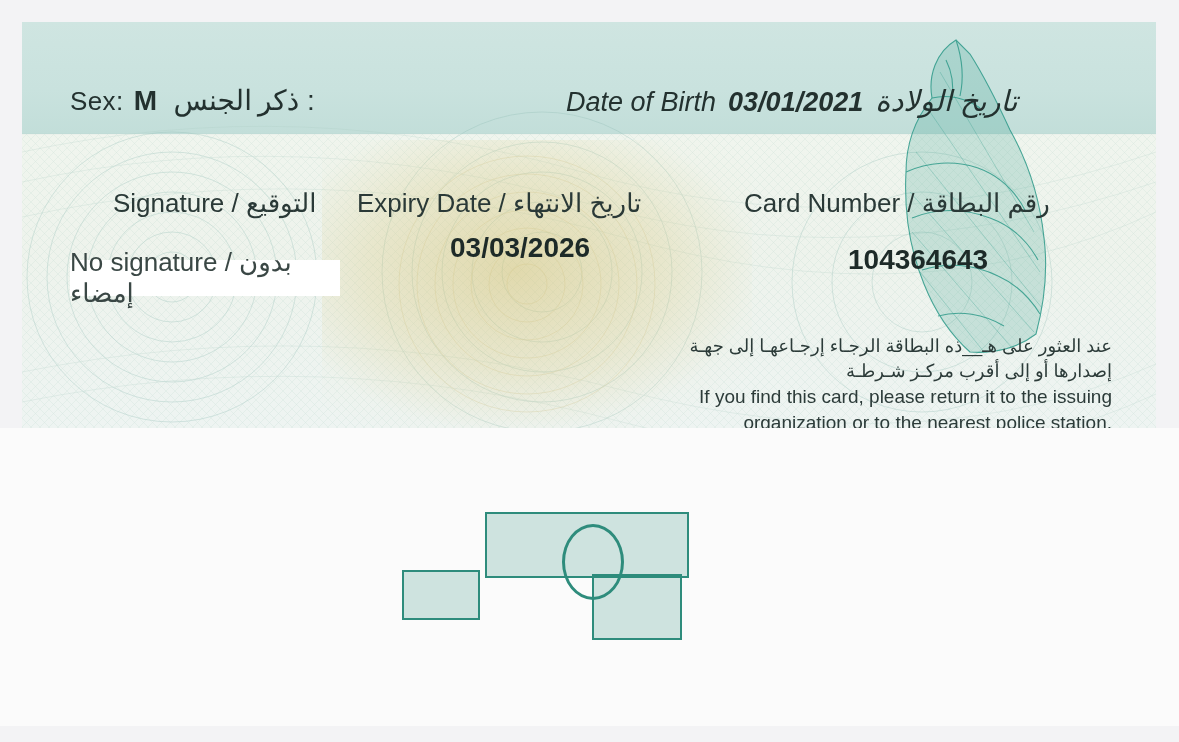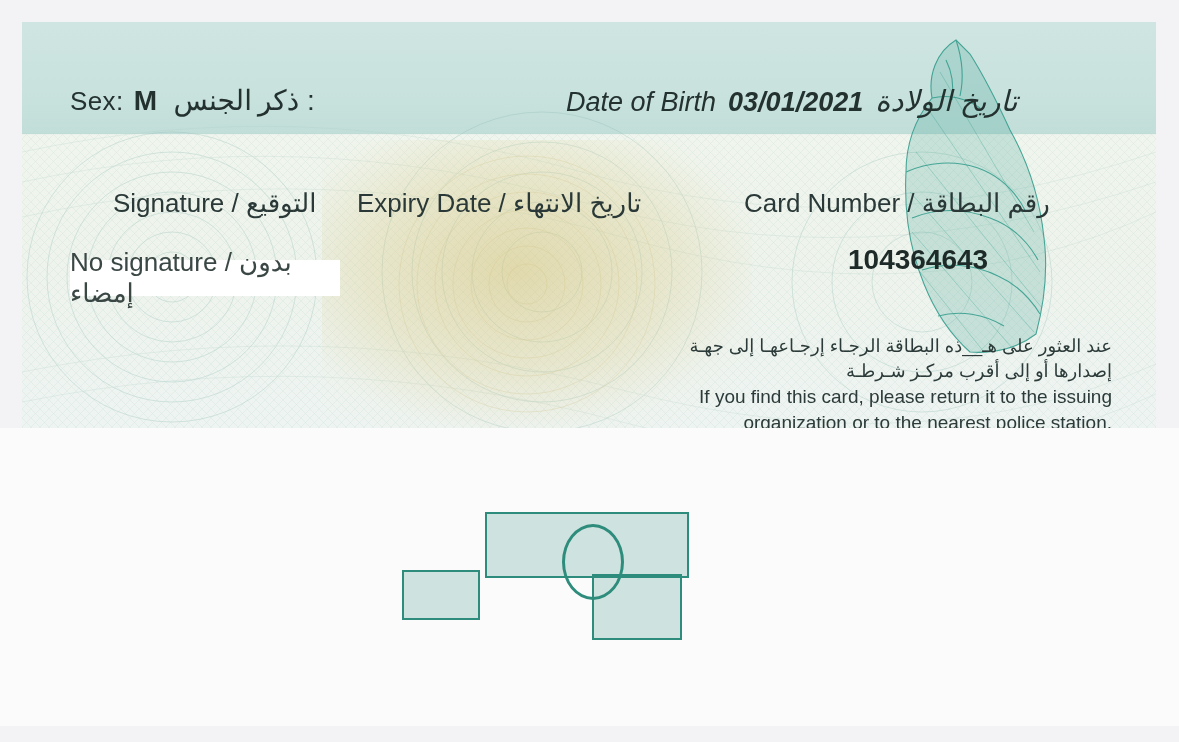--- a/index.html
+++ b/index.html
@@ -297,20 +297,21 @@
     <div class="row-dob">
       <span>Date of Birth</span><span class="val">03/01/2021</span><span class="ar">تاريخ الولادة</span>
     </div>
 
     <div class="lbl-signature">Signature / التوقيع</div>
     <div class="sig-box">
       <span>No signature / بدون إمضاء</span>
     </div>
 
     <div class="lbl-expiry">Expiry Date / تاريخ الانتهاء</div>
+    <div class="val-expiry">03/03/2026</div>
 
     <div class="lbl-cardnum">Card Number / رقم البطاقة</div>
     <div class="val-cardnum">104364643</div>
 
     <div class="notice">
       <div class="ar-line">عند العثور على هـ__ذه البطاقة الرجـاء إرجـاعهـا إلى جهـة</div>
       <div class="ar-line">إصدارها أو إلى أقرب مركـز شـرطـة</div>
       <div class="en-line">If you find this card, please return it to the issuing</div>
       <div class="en-line">organization or to the nearest police station.</div>
     </div>

